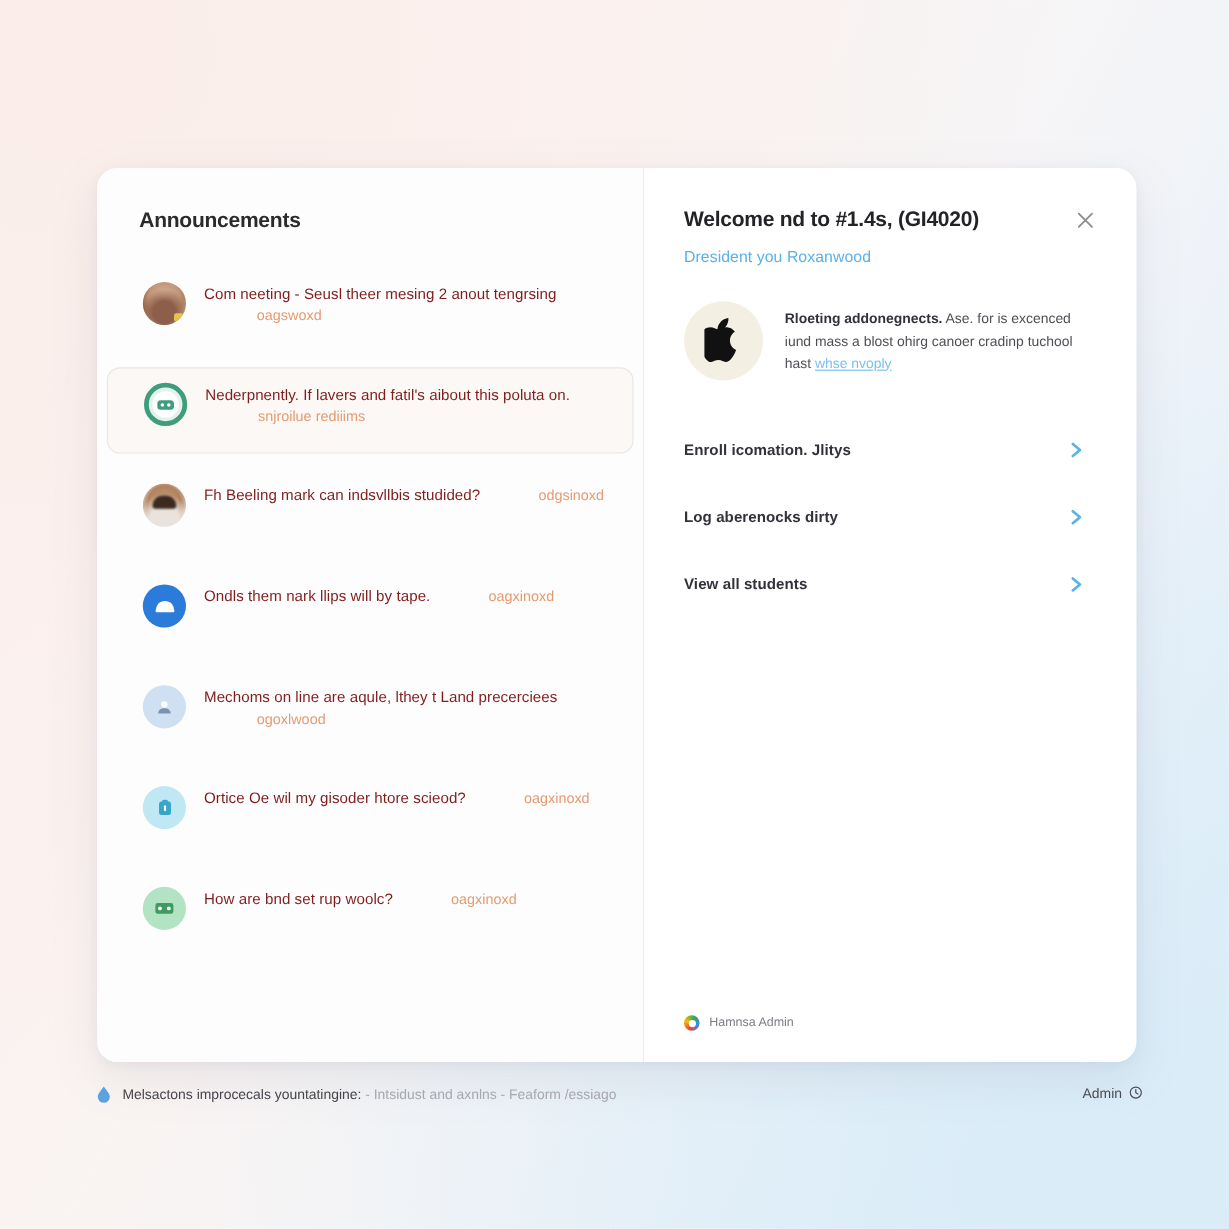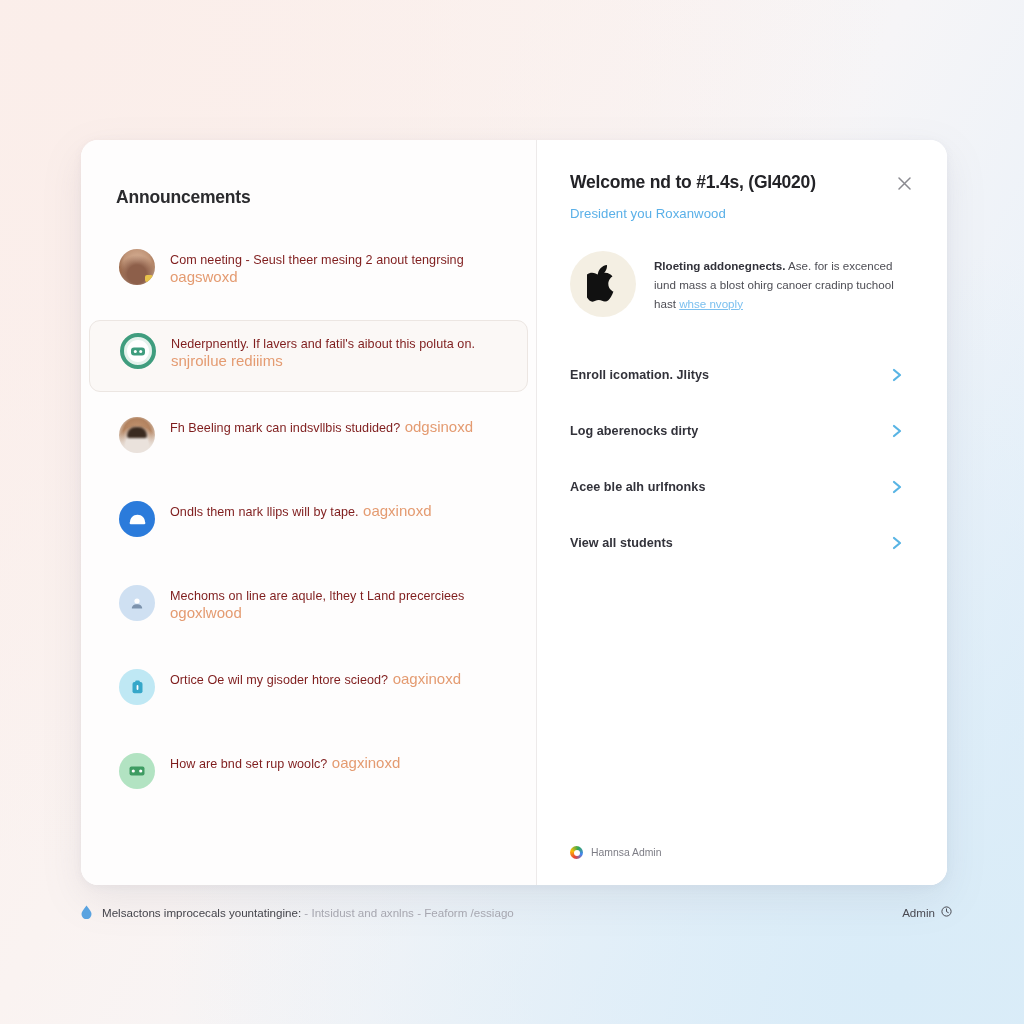--- a/index.html
+++ b/index.html
@@ -35,21 +35,21 @@
     display: flex;
     overflow: hidden;
   }
 
   
   .left-pane {
     width: 456px;
     flex: 0 0 456px;
     background: #fefdfd;
     border-right: 1px solid #edeaea;
-    padding: 47px 0 0 0;
+    padding: 33px 0 0 0;
     position: relative;
     overflow: hidden;
   }
 
   .pane-title {
     font-size: 17.5px;
     font-weight: bold;
     letter-spacing: -0.2px;
     color: #2b2b2e;
     padding-left: 35px;
@@ -149,24 +149,25 @@
 
   .ann-title {
     font-size: 12.6px;
     color: #7f1d1d;
     letter-spacing: 0.05px;
     white-space: nowrap;
     overflow: hidden;
     filter: blur(0.35px);
   }
   .ann-sub {
-    font-size: 15px;
+    font-size: 12px;
     color: #e49b71;
     margin-top: 4px;
     filter: blur(0.5px);
+    margin-left: 44px;
   }
 
   
   .right-pane {
     flex: 1 1 auto;
     background: #ffffff;
     padding: 32px 30px 0 33px;
     position: relative;
   }
 
@@ -432,28 +433,20 @@
       <li class="action-row">
         <span class="action-label">Enroll icomation. Jlitys</span>
         <span class="chev">
           <svg width="12" height="16" viewBox="0 0 12 16" stroke="currentColor" stroke-width="2.2" fill="none" stroke-linecap="round" stroke-linejoin="round">
               <path d="M3 3 L9 8 L3 13"></path>
             </svg>
         </span>
       </li>
       <li class="action-row">
         <span class="action-label">Log aberenocks dirty</span>
-        <span class="chev">
-          <svg width="12" height="16" viewBox="0 0 12 16" stroke="currentColor" stroke-width="2.2" fill="none" stroke-linecap="round" stroke-linejoin="round">
-              <path d="M3 3 L9 8 L3 13"></path>
-            </svg>
-        </span>
-      </li>
-      <li class="action-row">
-        <span class="action-label">Acee ble alh urlfnonks</span>
         <span class="chev">
           <svg width="12" height="16" viewBox="0 0 12 16" stroke="currentColor" stroke-width="2.2" fill="none" stroke-linecap="round" stroke-linejoin="round">
               <path d="M3 3 L9 8 L3 13"></path>
             </svg>
         </span>
       </li>
       <li class="action-row">
         <span class="action-label">View all students</span>
         <span class="chev">
           <svg width="12" height="16" viewBox="0 0 12 16" stroke="currentColor" stroke-width="2.2" fill="none" stroke-linecap="round" stroke-linejoin="round">

